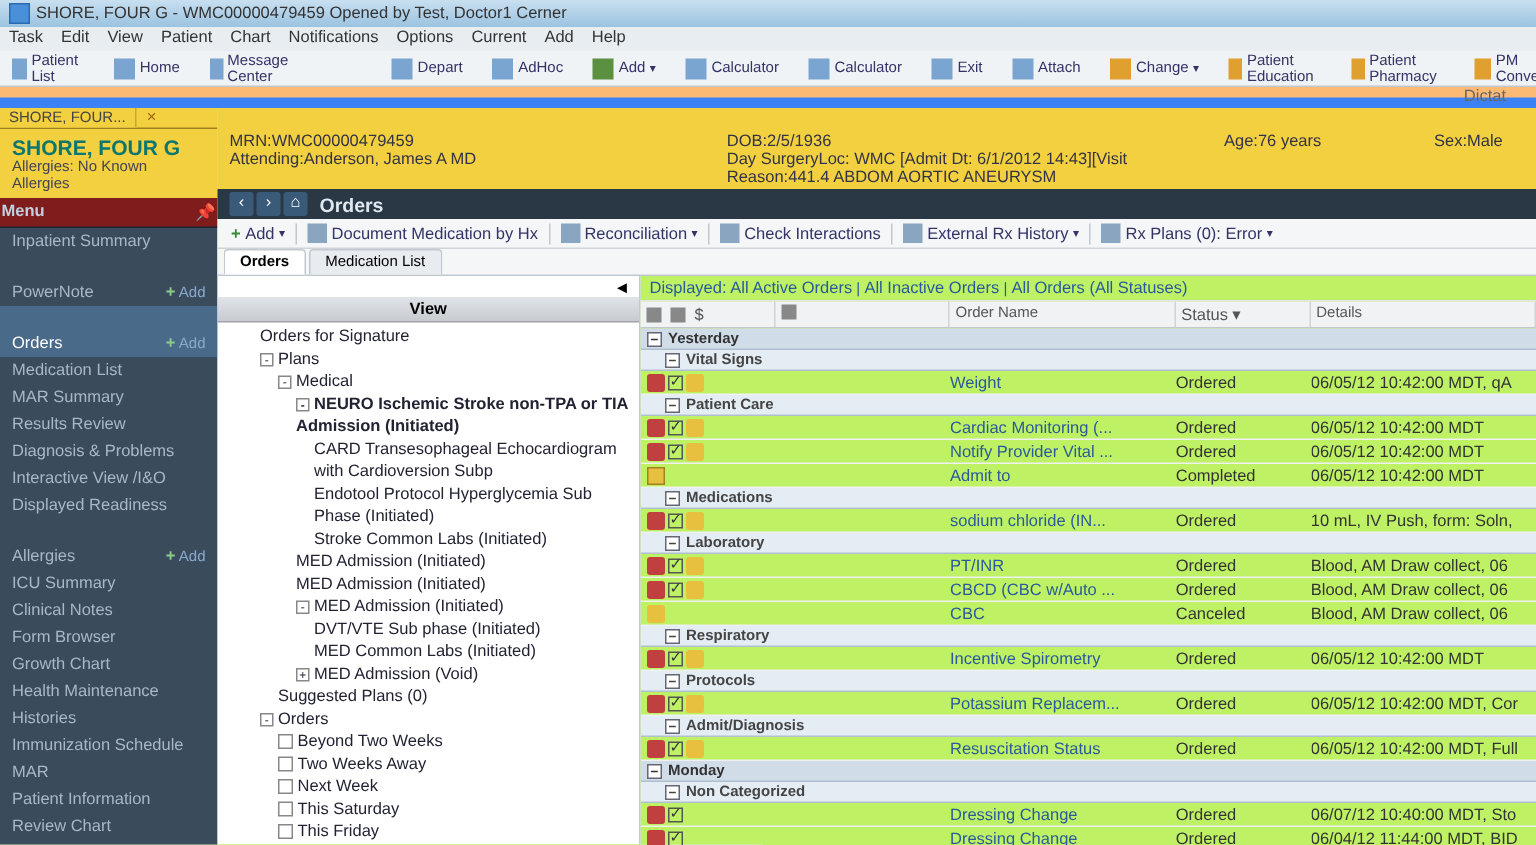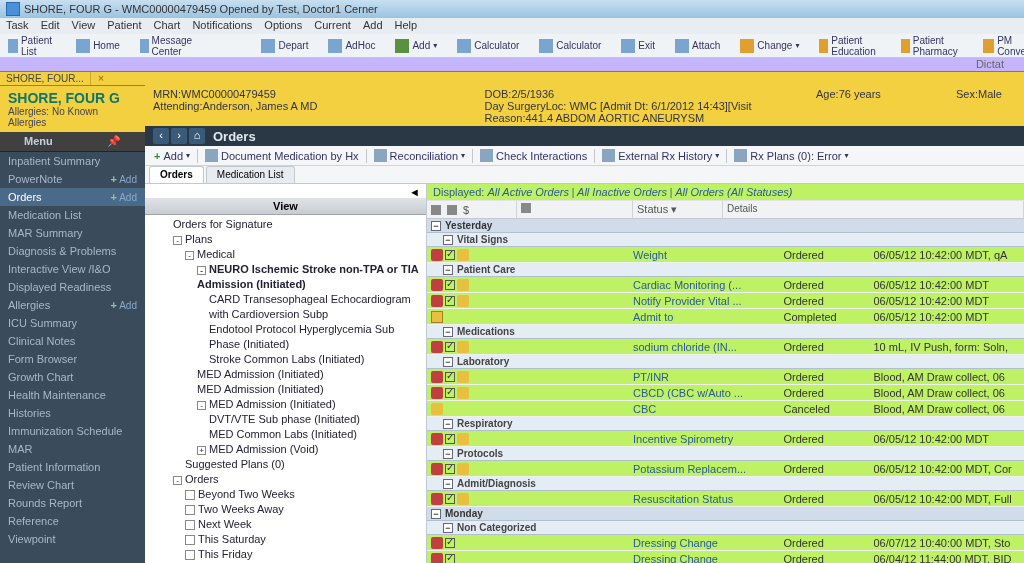--- a/index.html
+++ b/index.html
@@ -10,34 +10,34 @@
 
 .appmenu { background: #e8edf2; height: 16px; padding: 1px 6px; display: flex; gap: 12px; color: #333; }
 .appmenu span { cursor: pointer; }
 
 .toolbar { background: #f0f3f6; height: 24px; border-bottom: 1px solid #c0c8d0; display: flex; align-items: center; padding: 0 4px; gap: 12px; }
 .toolbar .tbtn { display: flex; align-items: center; padding: 2px 4px; color: #336; gap: 3px; font-size: 10px; }
 .toolbar .sep { width: 1px; height: 18px; background: #c0c8d0; margin: 0 2px; }
 .toolbar .ticon { width: 14px; height: 14px; background: #7aa5d0; }
 .toolbar .ticon.orange { background: #e0a030; }
 .toolbar .ticon.green { background: #5a9040; }
-.dictat { height: 14px; background: #c4b5fd; text-align: right; padding-right: 20px; color: #666; font-size: 10px; border-bottom: 1px solid #3b82f6; }
+.dictat { height: 14px; background: #fdba74; text-align: right; padding-right: 20px; color: #666; font-size: 10px; border-bottom: 7px solid #3b82f6; }
 
 .layout { display: flex; height: calc(563px - 72px); }
 
 .leftcol { width: 145px; background: #3a4b5c; color: #a8b8c8; display: flex; flex-direction: column; }
 .tab-strip { background: #f2d040; height: 14px; border-bottom: 1px solid #a08020; }
 .tab-strip .tab { background: #f2d040; padding: 1px 6px; font-size: 10px; color: #444; display: inline-block; border-right: 1px solid #c8a830; text-align: right; }
 .patient-banner { background: #f2d040; padding: 4px 8px; }
 .patient-banner .pname { font-size: 14px; font-weight: bold; color: #0f766e; }
 .patient-banner .allergies { color: #445; font-size: 10px; }
-.menu-head { background: #404040; color: #c0d0e0; padding: 3px 24px; font-weight: bold; border-bottom: 1px solid #1a2530; }
+.menu-head { background: #7f1d1d; color: #c0d0e0; padding: 3px 1px; font-weight: bold; border-bottom: 1px solid #1a2530; }
 .menu-item { padding: 3px 8px; color: #a8b8c8; cursor: pointer; display: flex; justify-content: space-between; align-items: flex-end; }
 .menu-item.active { background: #4a6a8a; color: #fff; }
-.menu-item .add { color: #88aacc; font-size: 10px; }
+.menu-item .add { color: #88aacc; font-size: 10px; margin-top: 16px; }
 .menu-item .plus { color: #88cc88; font-weight: bold; }
 
 .maincol { flex: 1; display: flex; flex-direction: column; background: #bef264; }
 .banner-info { background: #526a82; color: #d0dce8; padding: 2px 8px; display: flex; font-size: 10px; }
 .banner-info > div { flex: 1; }
 .view-header { background: #2a3845; color: #e0e8f0; padding: 2px 8px; display: flex; align-items: center; gap: 8px; height: 20px; }
 .view-header .nav { display: flex; gap: 2px; }
 .view-header .navbtn { width: 16px; height: 16px; background: #3a5a7a; border-radius: 2px; color: #fff; text-align: center; line-height: 14px; cursor: pointer; }
 .view-header .vtitle { font-size: 13px; font-weight: bold; }
 
@@ -57,21 +57,21 @@
 .tree-body .l1 { padding-left: 4px; }
 .tree-body .l2 { padding-left: 16px; }
 .tree-body .l3 { padding-left: 28px; }
 .tree-body .l4 { padding-left: 40px; }
 .tree-body .bold { font-weight: bold; }
 .tree-body .chk { display: inline-block; width: 10px; height: 10px; border: 1px solid #888; margin-right: 3px; vertical-align: middle; }
 .tree-body .exp { display: inline-block; width: 9px; height: 9px; border: 1px solid #888; margin-right: 3px; text-align: center; line-height: 8px; font-size: 8px; }
 
 .order-grid { flex: 1; display: flex; flex-direction: column; overflow: hidden; }
 .display-filter { padding: 2px 6px; color: #2a5a9a; font-size: 10px; border-bottom: 1px solid #e0e4e8; }
-.display-filter a { color: #2a5a9a; text-decoration: none; font-style: italic; }
+.display-filter a { color: #2a5a9a; text-decoration: none; }
 .grid-head { display: flex; background: #f0f2f4; border-bottom: 1px solid #c0c8d0; height: 18px; }
 .grid-head > div { border-right: 1px solid #d0d4d8; padding: 2px 4px; font-size: 10px; color: #555; }
 .gh-icons { width: 90px; display: flex; gap: 6px; align-items: center; padding: 0 4px !important; }
 .gh-spacer { width: 116px; }
 .gh-name { flex: 2; }
 .gh-status { width: 90px; }
 .gh-details { flex: 2; }
 
 .grid-body { flex: 1; overflow-y: auto; }
 .grp-row { background: #d0dce8; padding: 1px 4px; font-weight: bold; font-size: 10px; color: #333; display: flex; align-items: center; gap: 4px; border-bottom: 1px solid #b0c0d0; }
@@ -160,20 +160,23 @@
           </div>
           <div class="menu-item active">
             <span>Orders</span>
             <span class="add"><span class="plus">+</span> Add</span>
           </div>
           <div class="menu-item">
             <span>Medication List</span>
           </div>
           <div class="menu-item">
             <span>MAR Summary</span>
+          </div>
+          <div class="menu-item">
+            <span>Results Review</span>
           </div>
           <div class="menu-item">
             <span>Diagnosis &amp; Problems</span>
           </div>
           <div class="menu-item">
             <span>Interactive View /I&amp;O</span>
           </div>
           <div class="menu-item">
             <span>Displayed Readiness</span>
           </div>
@@ -309,20 +312,21 @@
         </div>
         <div class="grid-head">
           <div class="gh-icons">
             <span class="hi-icon"></span>
             <span class="hi-icon"></span>
             <span>$</span>
           </div>
           <div class="gh-spacer">
             <span class="hi-icon" style="background:#888;"></span>
           </div>
+          <div class="gh-name">Order Name</div>
           <div class="gh-status"><span>Status</span> <span>▾</span></div>
           <div class="gh-details">Details</div>
         </div>
         <div class="grid-body" id="gridbody">
             <div class="grp-row"><span class="pm">−</span>Yesterday</div>
             <div class="grp-row sub"><span class="pm">−</span>Vital Signs<span style="margin-left:auto; margin-right:4px;"><span class="oi rx"></span></span></div>
             <div class="ord-row">
               <div class="c-icons">
                 <span class="oi rx"></span>
                 <span class="oi ck"></span>

